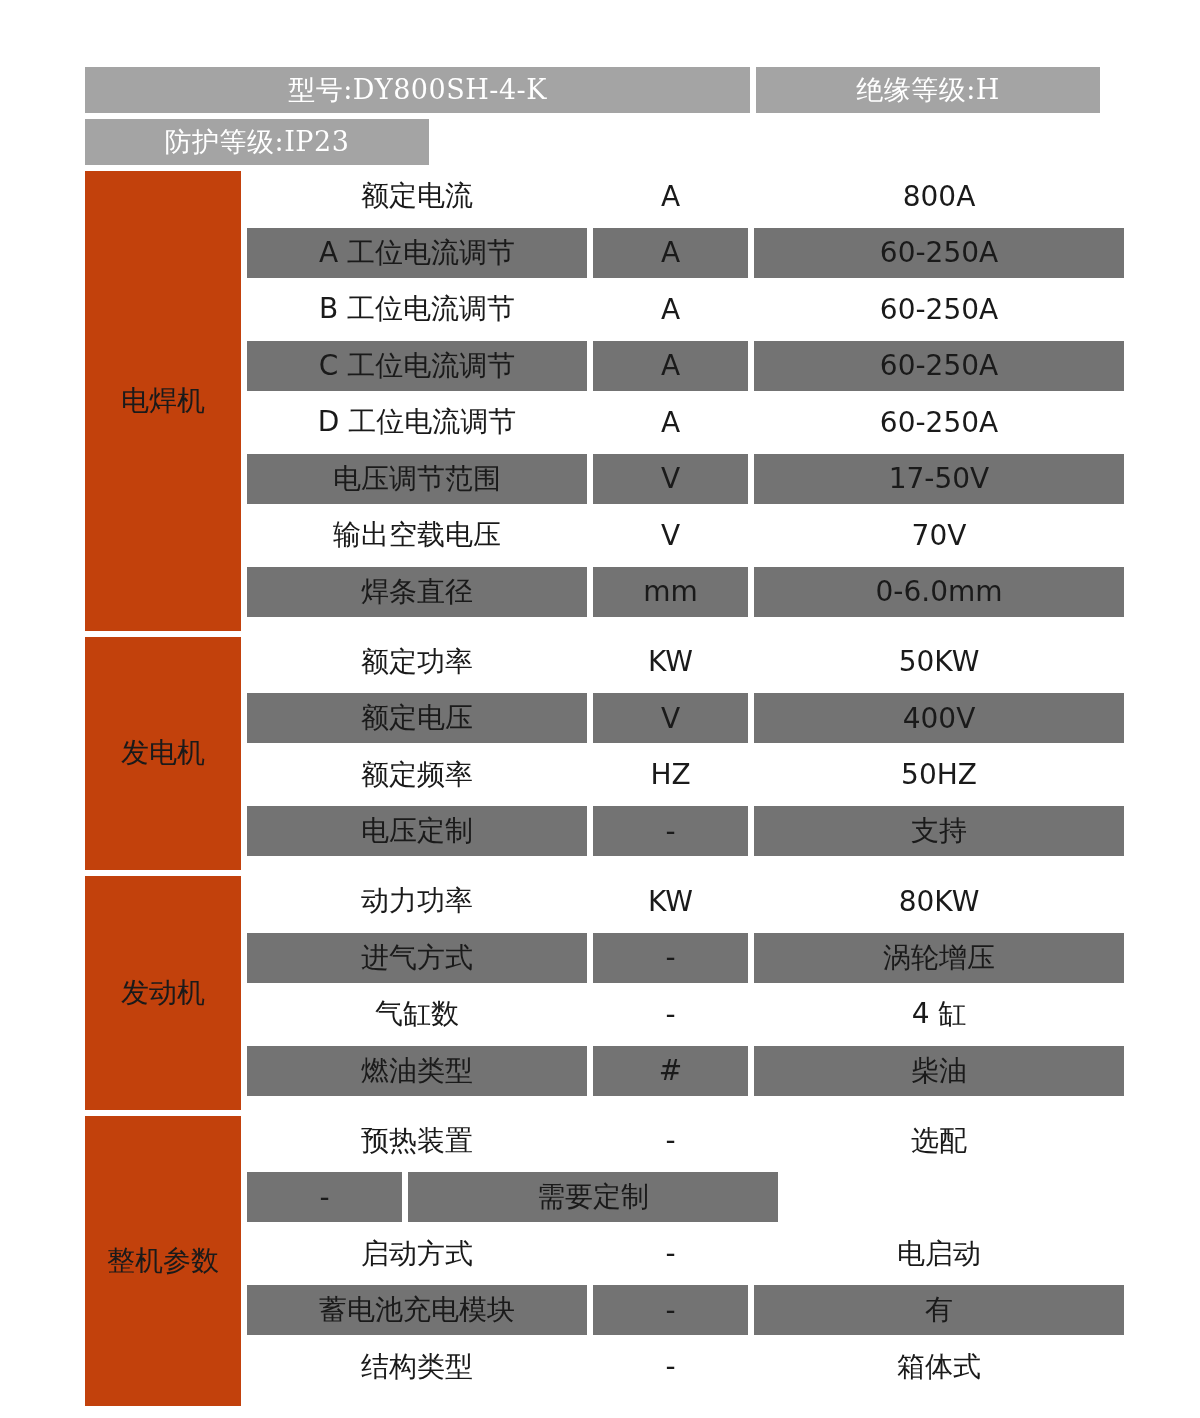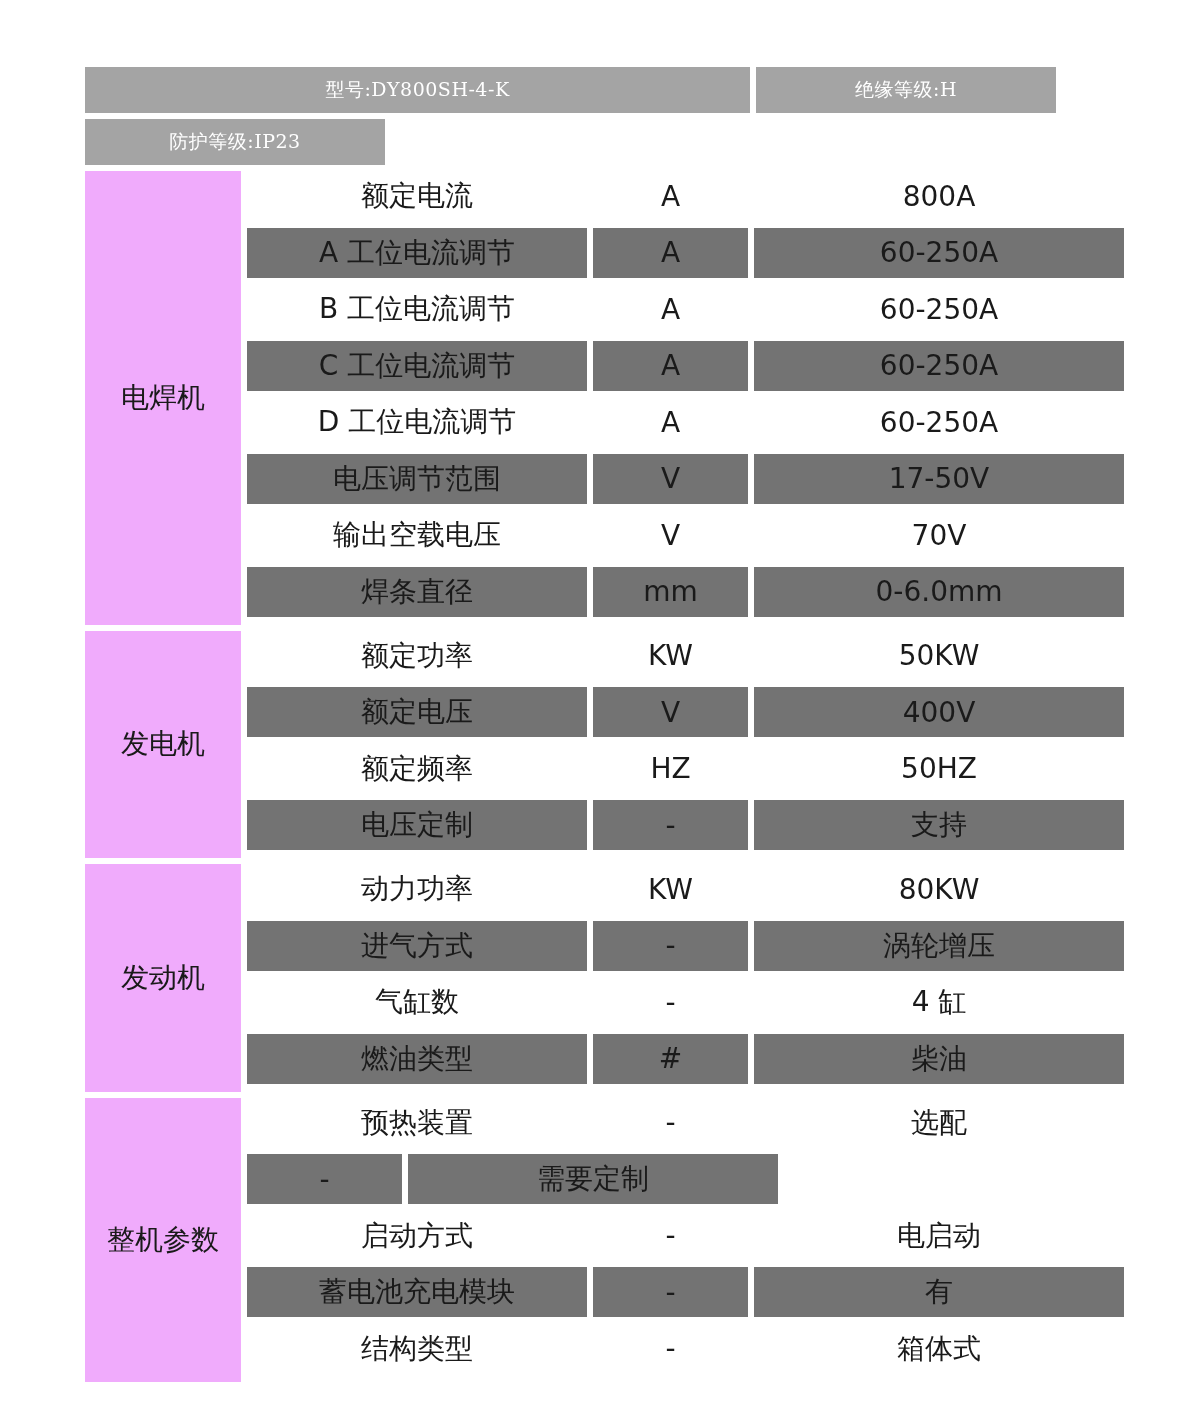--- a/index.html
+++ b/index.html
@@ -2,34 +2,34 @@
 <html><head>
 <meta charset="utf-8">
 <style>
   html, body { margin: 0; padding: 0; background: #ffffff; }
   body { width: 1200px; height: 1418px; position: relative; overflow: hidden; }
   .sheet { position: absolute; left: 85px; top: 67px; width: 1039px; }
   .hdr-row { display: flex; height: 46px; margin-bottom: 6px; }
   .hdr-cell {
     background: #a4a4a4; color: #ffffff;
     font-family: "DejaVu Serif", "Liberation Serif", serif;
-    font-size: 19px; display: flex; align-items: center; justify-content: center;
+    font-size: 27px; display: flex; align-items: center; justify-content: center;
     letter-spacing: 0.5px;
   }
   .hdr-left { width: 665px; margin-right: 6px; }
-  .hdr-right { width: 300px; text-align: center; }
+  .hdr-right { width: 344px; text-align: center; }
   .group { display: flex; margin-bottom: 6px; }
   .group-label {
-    width: 156px; margin-right: 6px; background: #f0abfc; color: #1a1a1a;
+    width: 156px; margin-right: 6px; background: #c2410c; color: #1a1a1a;
     font-family: "DejaVu Sans", "Liberation Sans", sans-serif; font-size: 28px;
     display: flex; align-items: center; justify-content: center;
   }
   .group-rows { flex: 1; display: flex; flex-direction: column; }
   .row { display: flex; height: 50px; margin-bottom: 6.5px; }
-  .row:last-child { margin-bottom: 8px; }
+  .row:last-child { margin-bottom: 14px; }
   .cell {
     display: flex; align-items: center; justify-content: center;
     font-family: "DejaVu Sans", "Liberation Sans", sans-serif; font-size: 28px; color: #1a1a1a;
   }
   .c-param { width: 340px; margin-right: 6px; }
   .c-unit { width: 155px; margin-right: 6px; }
   .c-val { width: 370px; }
   .row.shaded .cell { background: #737373; }
 </style>
 </head>

